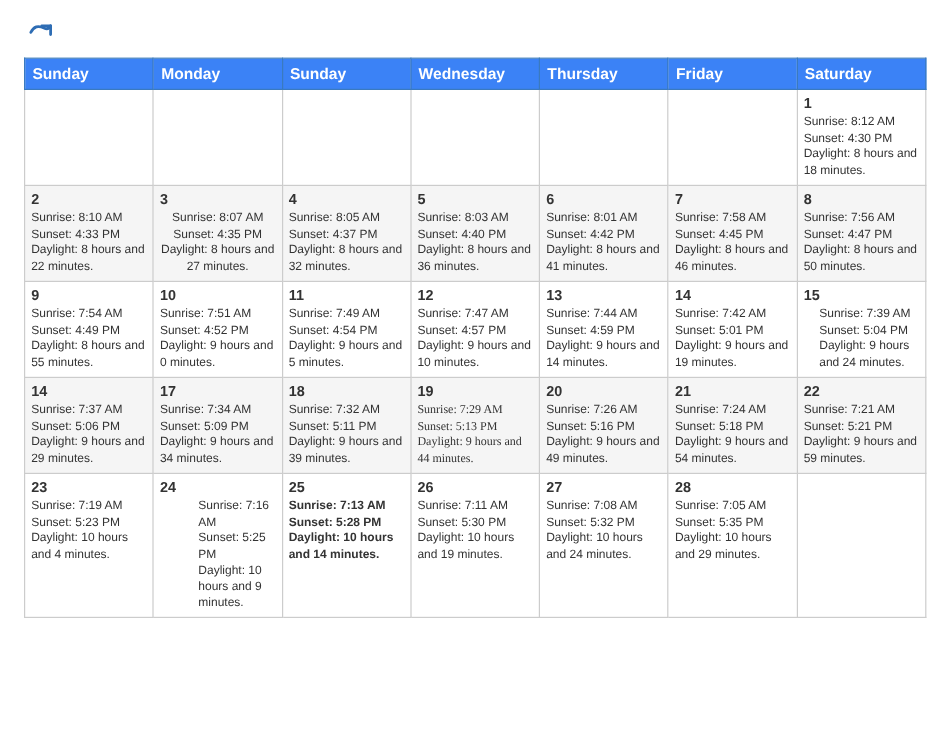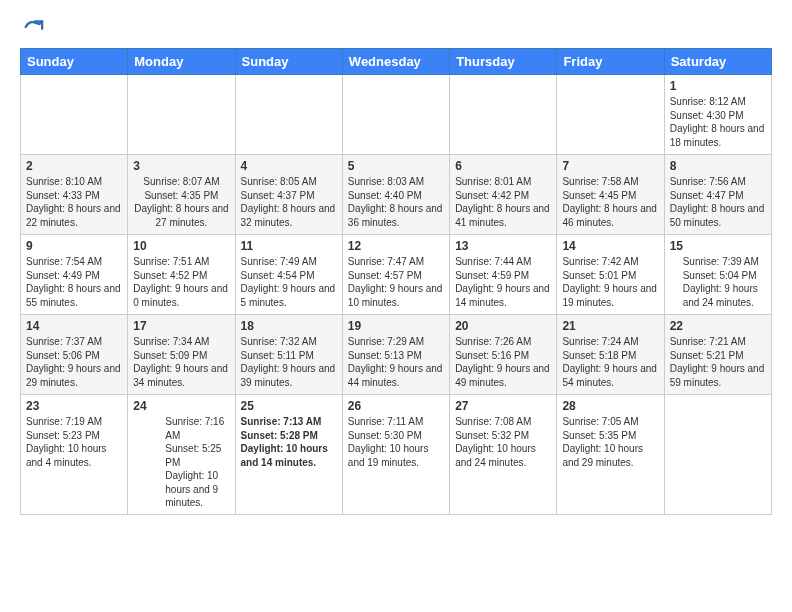--- a/index.html
+++ b/index.html
@@ -247,21 +247,21 @@
 Daylight: 9 hours and 34 minutes.</div>
           </td>
           <td>
             <span class="day-num">18</span>
             <div class="day-info" style="white-space: pre-line;">Sunrise: 7:32 AM
 Sunset: 5:11 PM
 Daylight: 9 hours and 39 minutes.</div>
           </td>
           <td>
             <span class="day-num">19</span>
-            <div class="day-info" style="white-space: pre-line;">Sunrise: 7:29 AM
+            <div class="day-info" style="white-space: pre-line; font-family: Liberation Serif, serif;">Sunrise: 7:29 AM
 Sunset: 5:13 PM
 Daylight: 9 hours and 44 minutes.</div>
           </td>
           <td>
             <span class="day-num">20</span>
             <div class="day-info" style="white-space: pre-line;">Sunrise: 7:26 AM
 Sunset: 5:16 PM
 Daylight: 9 hours and 49 minutes.</div>
           </td>
           <td>

